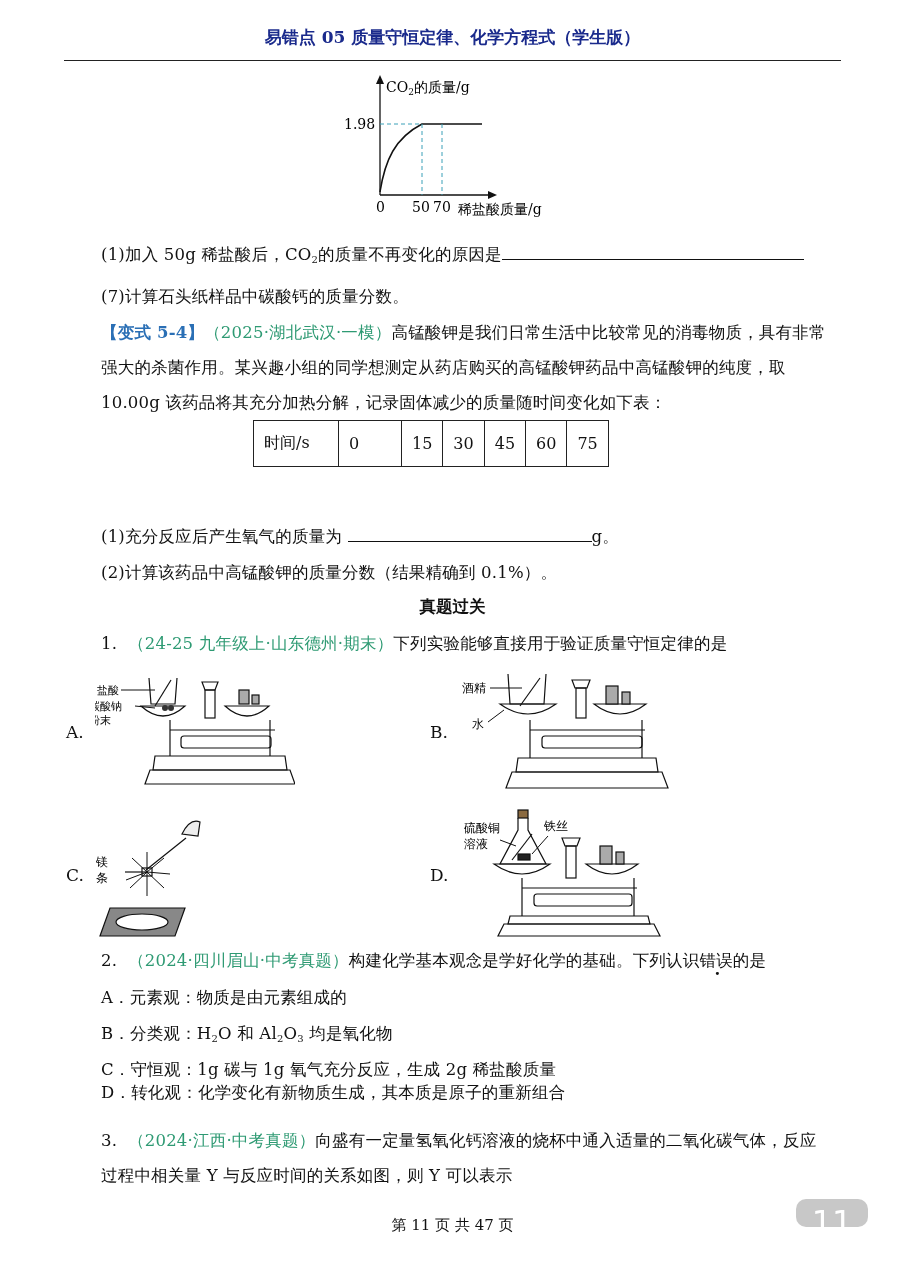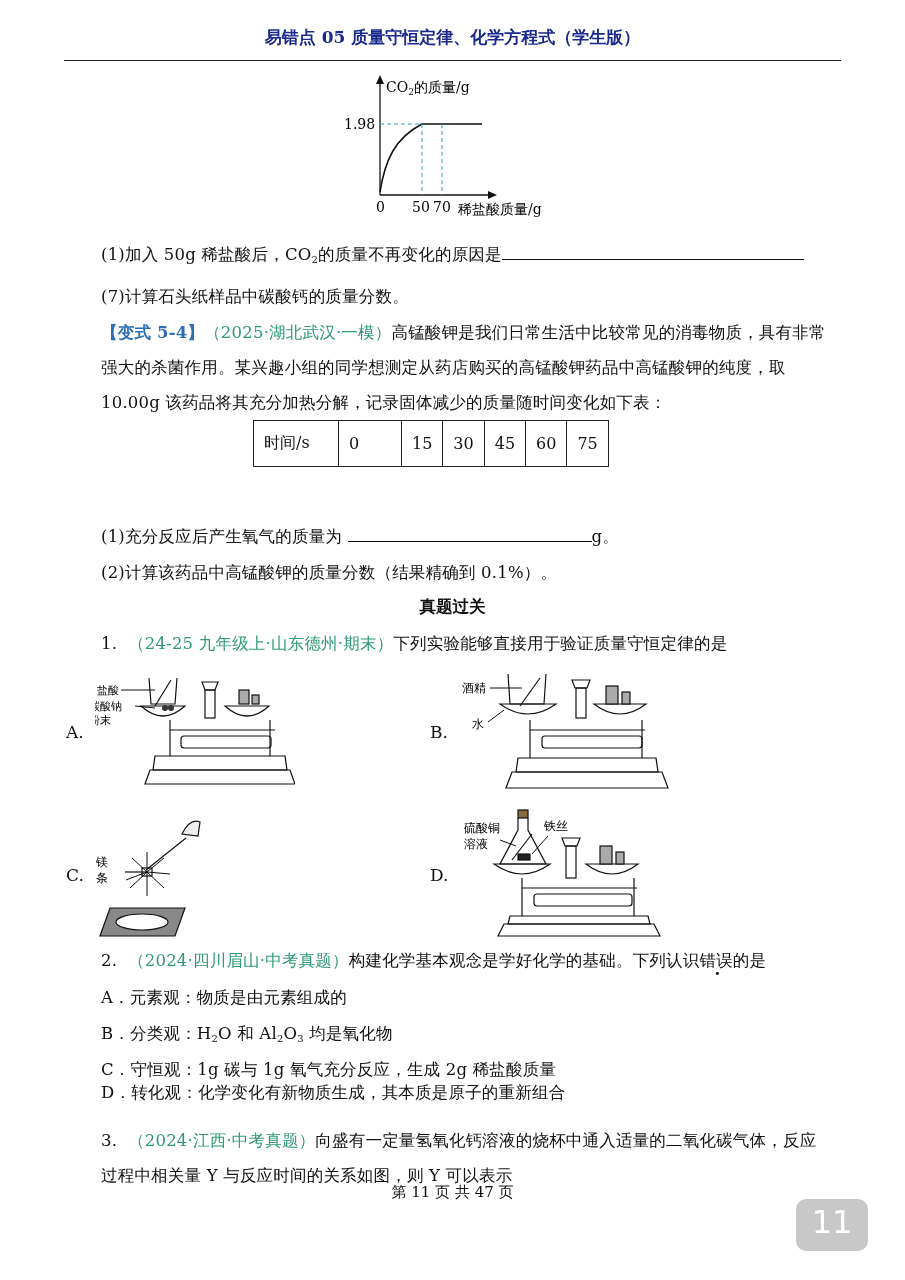--- a/index.html
+++ b/index.html
@@ -11,22 +11,22 @@
   .line { position:absolute; left:66px; font-size:16.5px; white-space:nowrap; letter-spacing:0.2px;margin-left:35px; }
   .blank { display:inline-block; border-bottom:1.5px solid #111; vertical-align:baseline; height:1px; }
   .src { color:#2e9a73; }
   .tag { color:#2a6fb5; font-weight:bold; }
   .sub { font-size:10px; vertical-align:-3px; }
   table.data { position:absolute; left:253px; top:420px; border-collapse:collapse; font-size:16px; }
   table.data td { border:1.5px solid #222; height:45px; padding:0 10px; text-align:left; white-space:nowrap; }
   .center-title { position:absolute; left:0; width:905px; text-align:center; top:596px; font-size:16.5px; font-weight:bold; }
   .opt-label { position:absolute; font-size:17px; }
   .fig { position:absolute; }
-  .footer { position:absolute; top:1183px; left:0; width:905px; text-align:center; font-size:15px; }
-  .badge { position:absolute; left:796px; top:1199px; width:72px; height:52px; background:#c8c8c8; border-radius:10px;
+  .footer { position:absolute; top:1216px; left:0; width:905px; text-align:center; font-size:15px; }
+  .badge { position:absolute; left:796px; top:1199px; width:72px; height:28px; background:#c8c8c8; border-radius:10px;
            color:#fff; font-family:"DejaVu Sans","Liberation Sans",sans-serif; font-size:32px; text-align:center; line-height:46px; }
   .dot { display:inline-block; position:relative; }
   .dot::after { content:"·"; position:absolute; left:45%; top:14px; font-weight:bold; }
 </style>
 </head>
 <body>
 
 <div class="hdr">易错点 05  质量守恒定律、化学方程式（学生版）</div>
 <div class="hdr-rule"></div>
 

